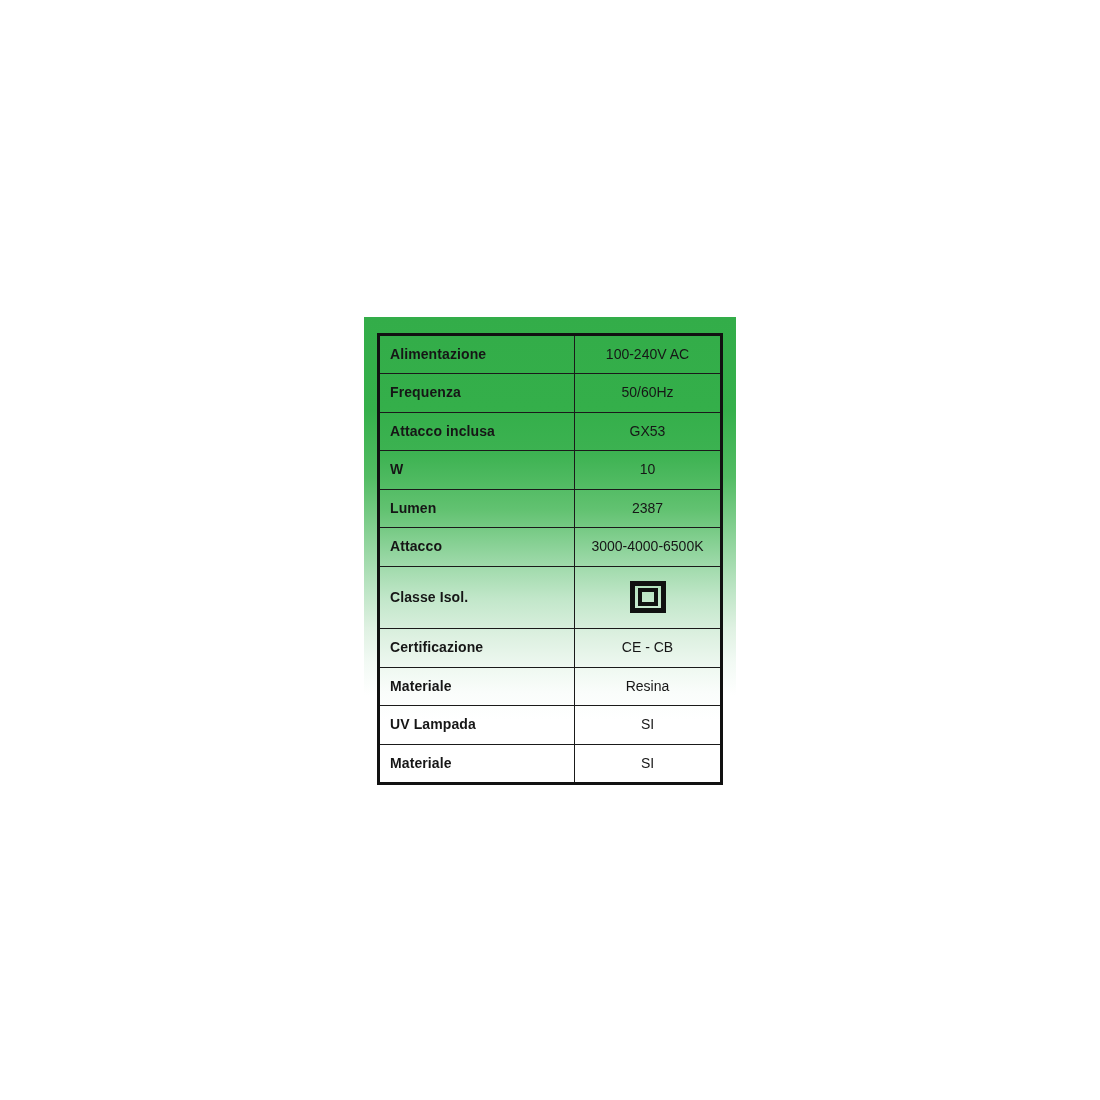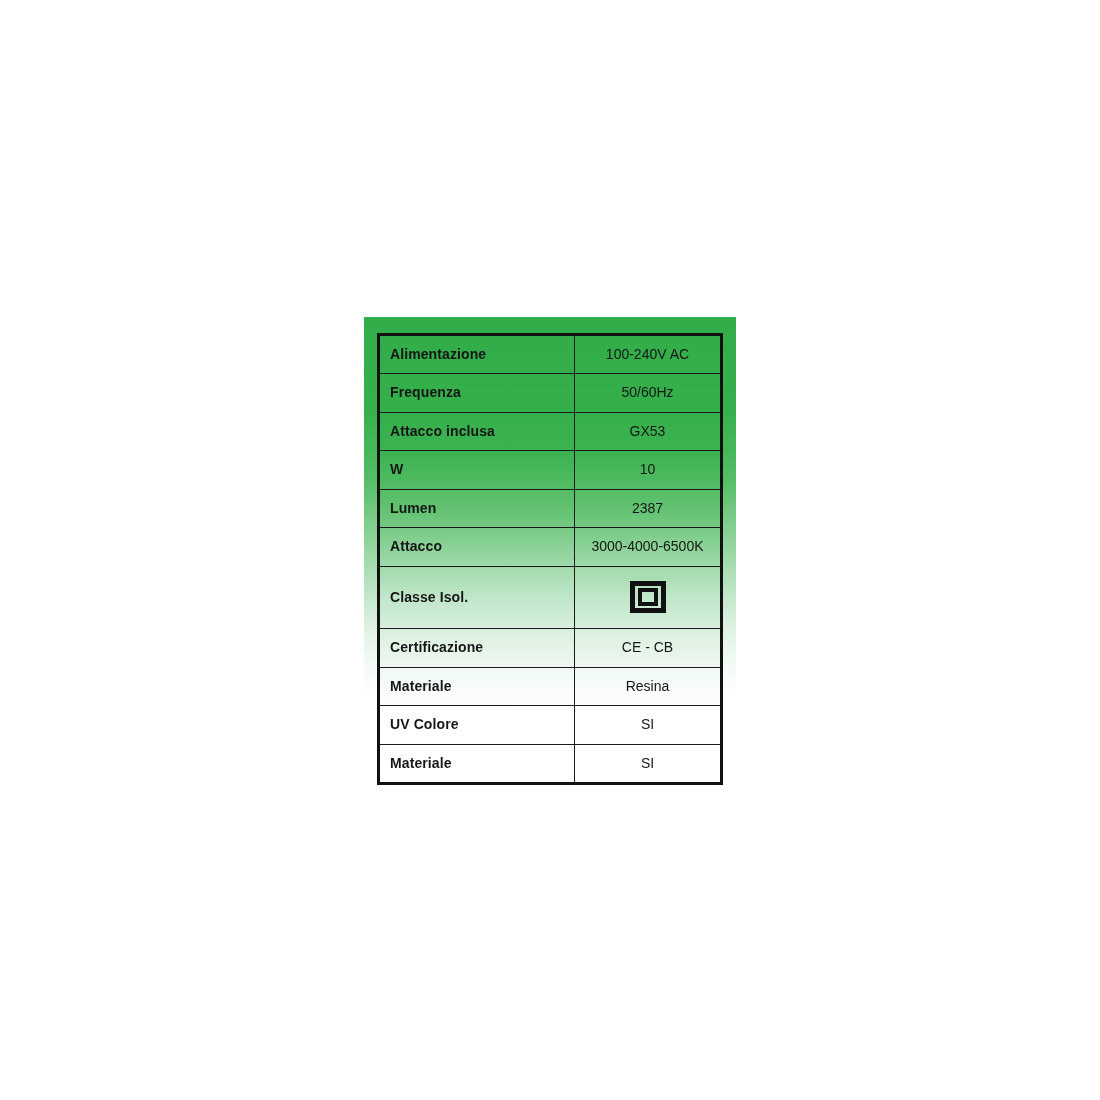--- a/index.html
+++ b/index.html
@@ -155,21 +155,21 @@
       </tr>
       <tr class="row-std">
         <td>Certificazione</td>
         <td>CE - CB</td>
       </tr>
       <tr class="row-std">
         <td>Materiale</td>
         <td>Resina</td>
       </tr>
       <tr class="row-std">
-        <td>UV Colore</td>
+        <td>UV Lampada</td>
         <td>SI</td>
       </tr>
       <tr class="row-std">
         <td>Materiale</td>
         <td>SI</td>
       </tr>
     </tbody>
   </table>
 </div>
 

